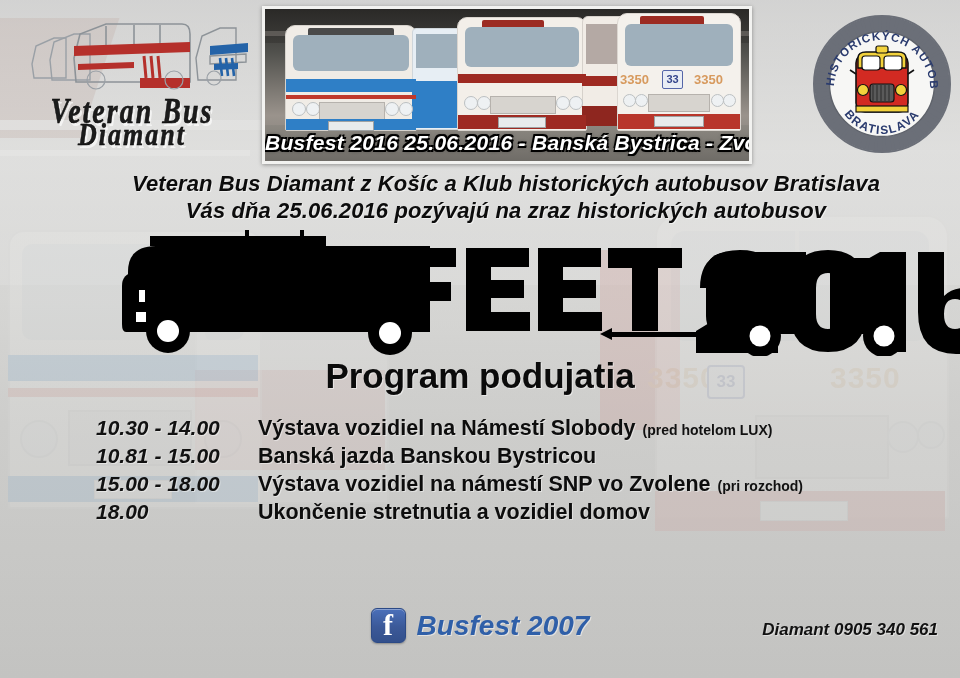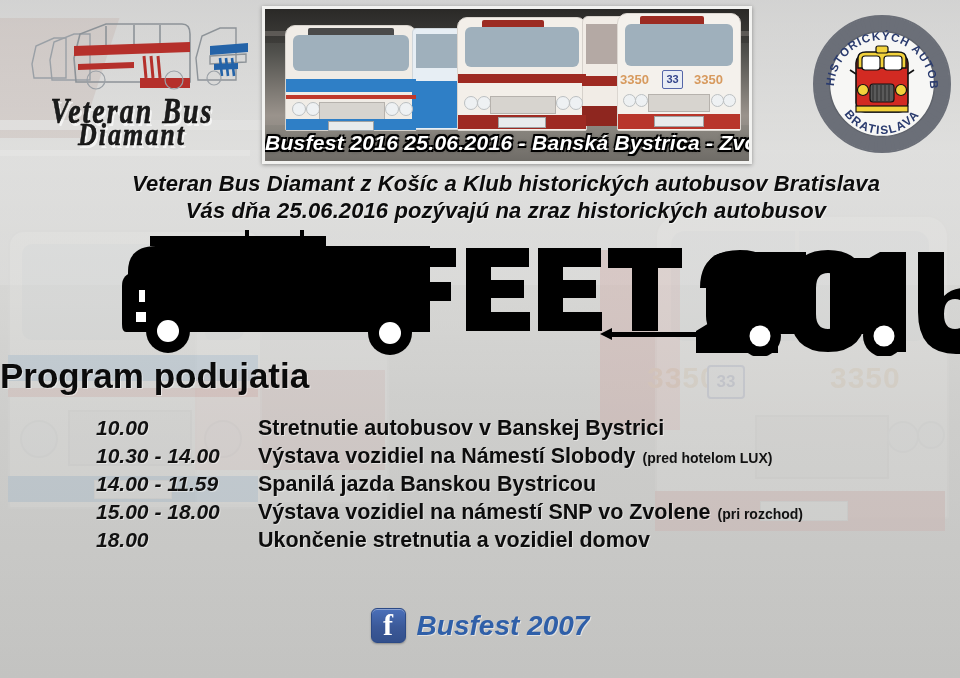--- a/index.html
+++ b/index.html
@@ -188,21 +188,21 @@
     line-height:27px;
     text-shadow:1px 1px 0 rgba(255,255,255,.55);
     white-space:nowrap;
   }
 
   
   .wordmark{position:absolute;left:0;top:228px;width:960px;height:128px;}
 
   
   .prog-heading{
-    position:absolute;left:0;top:356px;width:960px;text-align:left;
+    position:absolute;left:0;top:356px;width:960px;text-align:center;
     font:bold 35px "Liberation Sans",sans-serif;
     color:#0b0b0b;
     text-shadow:1px 1px 0 rgba(255,255,255,.5);
   }
 
   
   .program{position:absolute;left:96px;top:416px;width:820px;}
   .prow{display:flex;align-items:baseline;margin-bottom:3px;}
   .prow.gap{margin-top:2px;}
   .ptime{
@@ -482,34 +482,30 @@
         <circle cx="884" cy="108" r="21"></circle>
         <circle cx="884" cy="108" r="10.5" fill="#ffffff"></circle>
       </g>
     </svg>
   </div>
 
   <div class="prog-heading">Program podujatia</div>
 
   <div class="program">
 
-    <div class="prow">
-      <div class="ptime">10.00</div>
-      <div class="pdesc">Stretnutie autobusov v Banskej Bystrici</div>
-    </div>
 
     <div class="prow">
       <div class="ptime">10.30 - 14.00</div>
       <div class="pdesc">Výstava vozidiel na Námestí Slobody</div>
       <div class="pnote">(pred hotelom LUX)</div>
     </div>
 
     <div class="prow">
-      <div class="ptime">14.00 - 11.59</div>
-      <div class="pdesc">Spanilá jazda Banskou Bystricou</div>
+      <div class="ptime">10.81 - 15.00</div>
+      <div class="pdesc">Banská jazda Banskou Bystricou</div>
     </div>
 
 
     <div class="prow gap">
       <div class="ptime">15.00 - 18.00</div>
       <div class="pdesc">Výstava vozidiel na námestí SNP vo Zvolene</div>
       <div class="pnote">(pri rozchod)</div>
     </div>
 
     <div class="prow">
@@ -518,14 +514,15 @@
     </div>
   </div>
 
   <div class="fb-block">
     <div class="fb-icon">
       <div class="f-glyph">f</div>
     </div>
     <div class="fb-text">Busfest 2007</div>
   </div>
 
+  <div class="contact">Diamant 0905 340 561</div>
 
 </div>
 
 </body></html>

